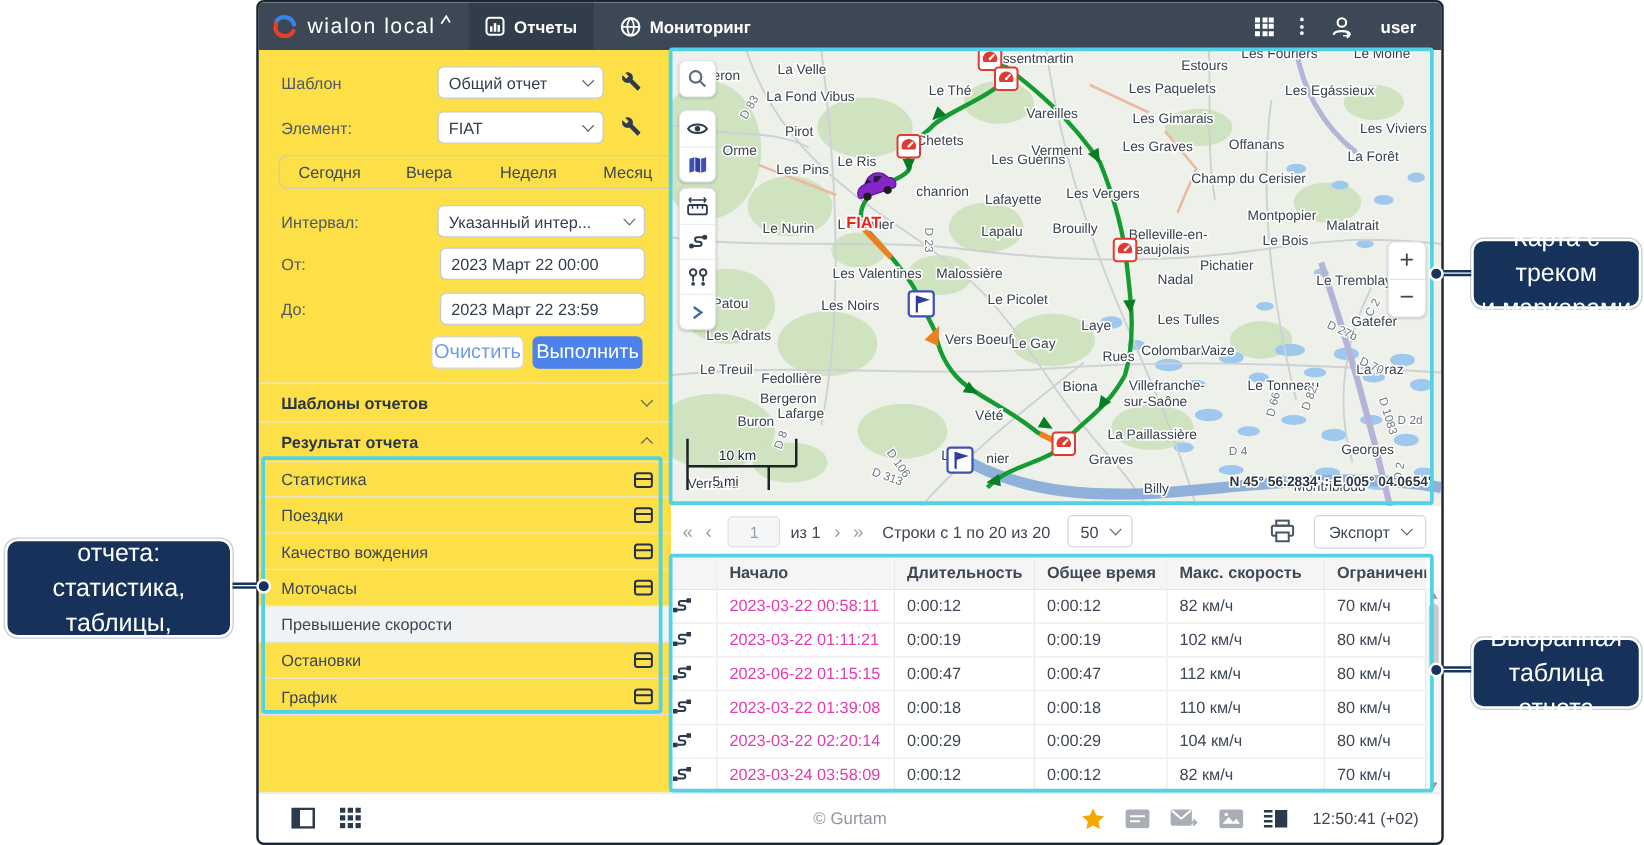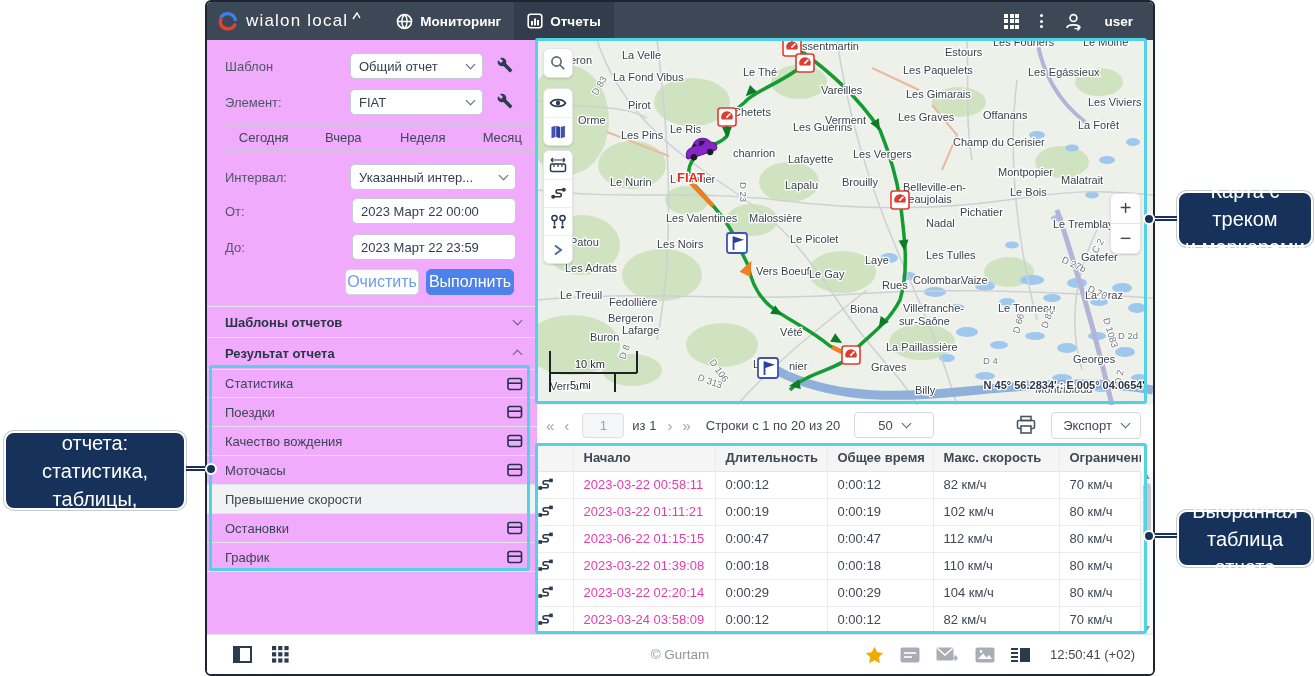--- a/index.html
+++ b/index.html
@@ -20,21 +20,21 @@
   .nav-item.active { background:#323d4b; }
   .topbar-right { margin-left:auto; display:flex; align-items:center; gap:21px; padding-right:20px; }
   .tb-icon { display:flex; align-items:center; justify-content:center; }
   .grid-icon { display:grid; grid-template-columns:repeat(3,4px); grid-gap:1.5px; }
   .grid-icon i { width:4px; height:4px; background:#fff; }
   .kebab { display:flex; flex-direction:column; gap:2.5px; }
   .kebab i { width:3px; height:3px; border-radius:50%; background:#fff; }
   .username { font-size:13.5px; font-weight:700; }
 
   
-  .left-panel { position:absolute; left:0; top:38px; width:330px; bottom:40px; background:#f0abfc; }
+  .left-panel { position:absolute; left:0; top:38px; width:330px; bottom:40px; background:#fde047; }
   .lp-label { position:absolute; left:18px; font-size:13px; color:#4e5866; }
   .lp-select, .lp-input { position:absolute; height:26px; border:1px solid #c6cbd1; border-radius:5px;
         background:#fff; font-size:13px; color:#333f4e; display:flex; align-items:center; padding:0 8px; }
   .lp-select { justify-content:space-between; cursor:pointer; }
   .chev { width:7px; height:7px; border-right:1.6px solid #5a6472; border-bottom:1.6px solid #5a6472;
           transform:rotate(45deg); margin-top:-3px; flex:none; }
   .chev.up { transform:rotate(-135deg); margin-top:3px; }
   .wrench-btn { position:absolute; width:18px; height:18px; cursor:pointer; }
   .quick-ranges { position:absolute; left:16px; top:84px; width:320px; height:27px; border:1px solid #c6cbd1;
         border-radius:6px; display:flex; overflow:hidden;align-items:center; }
@@ -65,21 +65,21 @@
   .zoom-btn { width:29px; height:29px; font-size:20px; color:#3c4854; display:flex; align-items:center;
         justify-content:center; cursor:pointer; }
 
   
   .pagebar { position:absolute; left:0; top:365px; right:0; height:40px; background:#fff;
         display:flex; align-items:center; font-size:13px; color:#3f4856; }
   .pg-arrow { color:#9aa1a8; font-size:15px; padding:0 5px; cursor:pointer; }
   .page-input { width:42px; height:25px; border:1px solid #dcdfe3; background:#f5f6f7; border-radius:4px;
         color:#9aa1a8; display:flex; align-items:center; justify-content:center; margin:0 8px; }
   .pg-select { height:26px; border:1px solid #d4d7db; border-radius:4px; display:flex; align-items:center;
-        gap:10px; padding:0 23px; margin-left:14px; cursor:pointer; }
+        gap:10px; padding:0 9px; margin-left:14px; cursor:pointer; }
   .export-btn { height:27px; border:1px solid #d4d7db; border-radius:4px; display:flex; align-items:center;
         gap:10px; padding:10px 11px; margin:0 12px 0 14px; cursor:pointer; }
 
   
   .table-wrap { position:absolute; left:0; top:405px; right:0; bottom:0; overflow:hidden; background:#fff; }
   table { border-collapse:collapse; table-layout:fixed; width:604px; }
   th,td { font-size:13px; text-align:left; padding:0 10px; height:27px; border-left:1px solid #e9eaec;
           white-space:nowrap; overflow:hidden; }
   th:first-child, td:first-child { border-left:none; }
   thead th { background:#f5f5f5; color:#3f4856; font-weight:700; height:26px; border-bottom:1px solid #e4e5e7; }
@@ -130,35 +130,35 @@
       <div class="logo">
         <svg width="21" height="21" viewBox="0 0 20 20">
           <path d="M4 5.6 A7.6 7.6 0 0 1 17.4 8.2" fill="none" stroke="#3b82e8" stroke-width="3.2" stroke-linecap="round"></path>
           <path d="M17 13.2 A7.6 7.6 0 0 1 3.2 11.8 L3.6 7.4" fill="none" stroke="#e8402a" stroke-width="3.2" stroke-linecap="round"></path>
         </svg>
         <span class="logo-text">wialon local</span>
         <svg width="9" height="9" viewBox="0 0 9 9" style="margin:-10px 0 0 -4px">
           <path d="M1 7 L5 1 L8 6" fill="none" stroke="#fff" stroke-width="1.4"></path>
         </svg>
       </div>
-      <div class="nav-item" style="margin-left:8px;">
-        <svg width="17" height="17" viewBox="0 0 17 17">
-          <circle cx="8.5" cy="8.5" r="7" fill="none" stroke="#fff" stroke-width="1.7"></circle>
-          <path d="M1.5 8.5 H15.5 M8.5 1.5 C5 5 5 12 8.5 15.5 M8.5 1.5 C12 5 12 12 8.5 15.5" fill="none" stroke="#fff" stroke-width="1.4"></path>
-        </svg>
-        <span>Мониторинг</span>
-      </div>
       <div class="nav-item active">
         <svg width="16" height="16" viewBox="0 0 16 16">
           <rect x="1.2" y="1.2" width="13.6" height="13.6" rx="2.5" fill="none" stroke="#fff" stroke-width="1.6"></rect>
           <rect x="4" y="8" width="2" height="4.4" fill="#fff"></rect>
           <rect x="7" y="5.5" width="2" height="6.9" fill="#fff"></rect>
           <rect x="10" y="7" width="2" height="5.4" fill="#fff"></rect>
         </svg>
         <span>Отчеты</span>
+      </div>
+      <div class="nav-item" style="margin-left:8px;">
+        <svg width="17" height="17" viewBox="0 0 17 17">
+          <circle cx="8.5" cy="8.5" r="7" fill="none" stroke="#fff" stroke-width="1.7"></circle>
+          <path d="M1.5 8.5 H15.5 M8.5 1.5 C5 5 5 12 8.5 15.5 M8.5 1.5 C12 5 12 12 8.5 15.5" fill="none" stroke="#fff" stroke-width="1.4"></path>
+        </svg>
+        <span>Мониторинг</span>
       </div>
       <div class="topbar-right">
         <div class="tb-icon grid-icon">
           <i></i>
             <i></i>
             <i></i>
             <i></i>
             <i></i>
             <i></i>
             <i></i>

